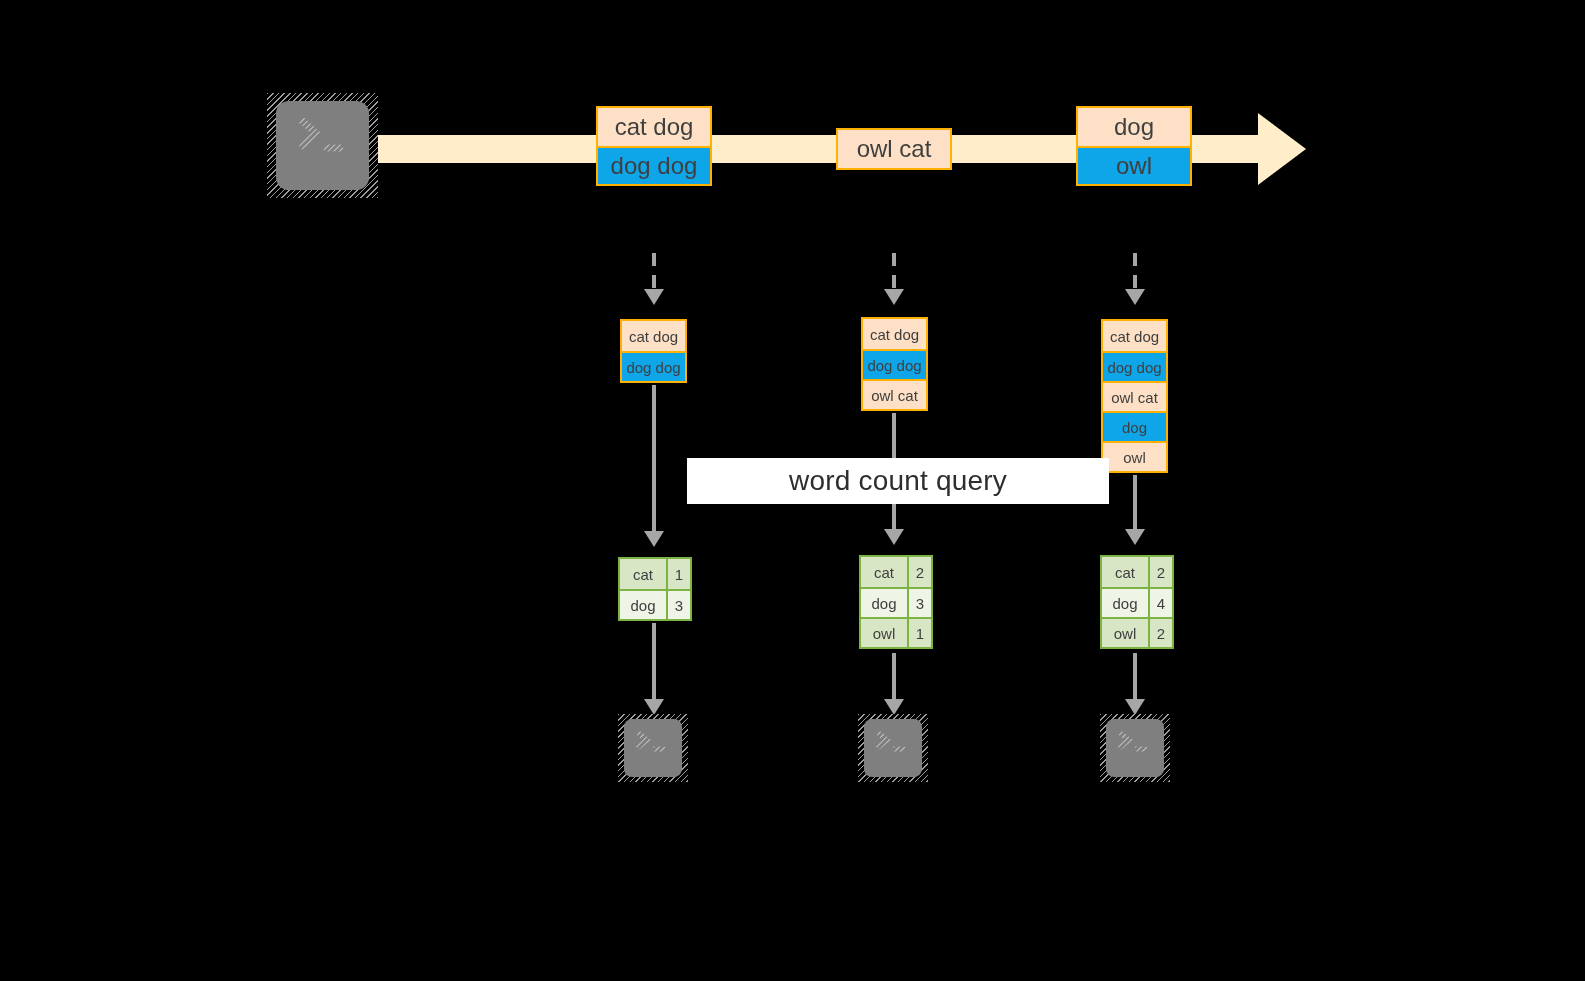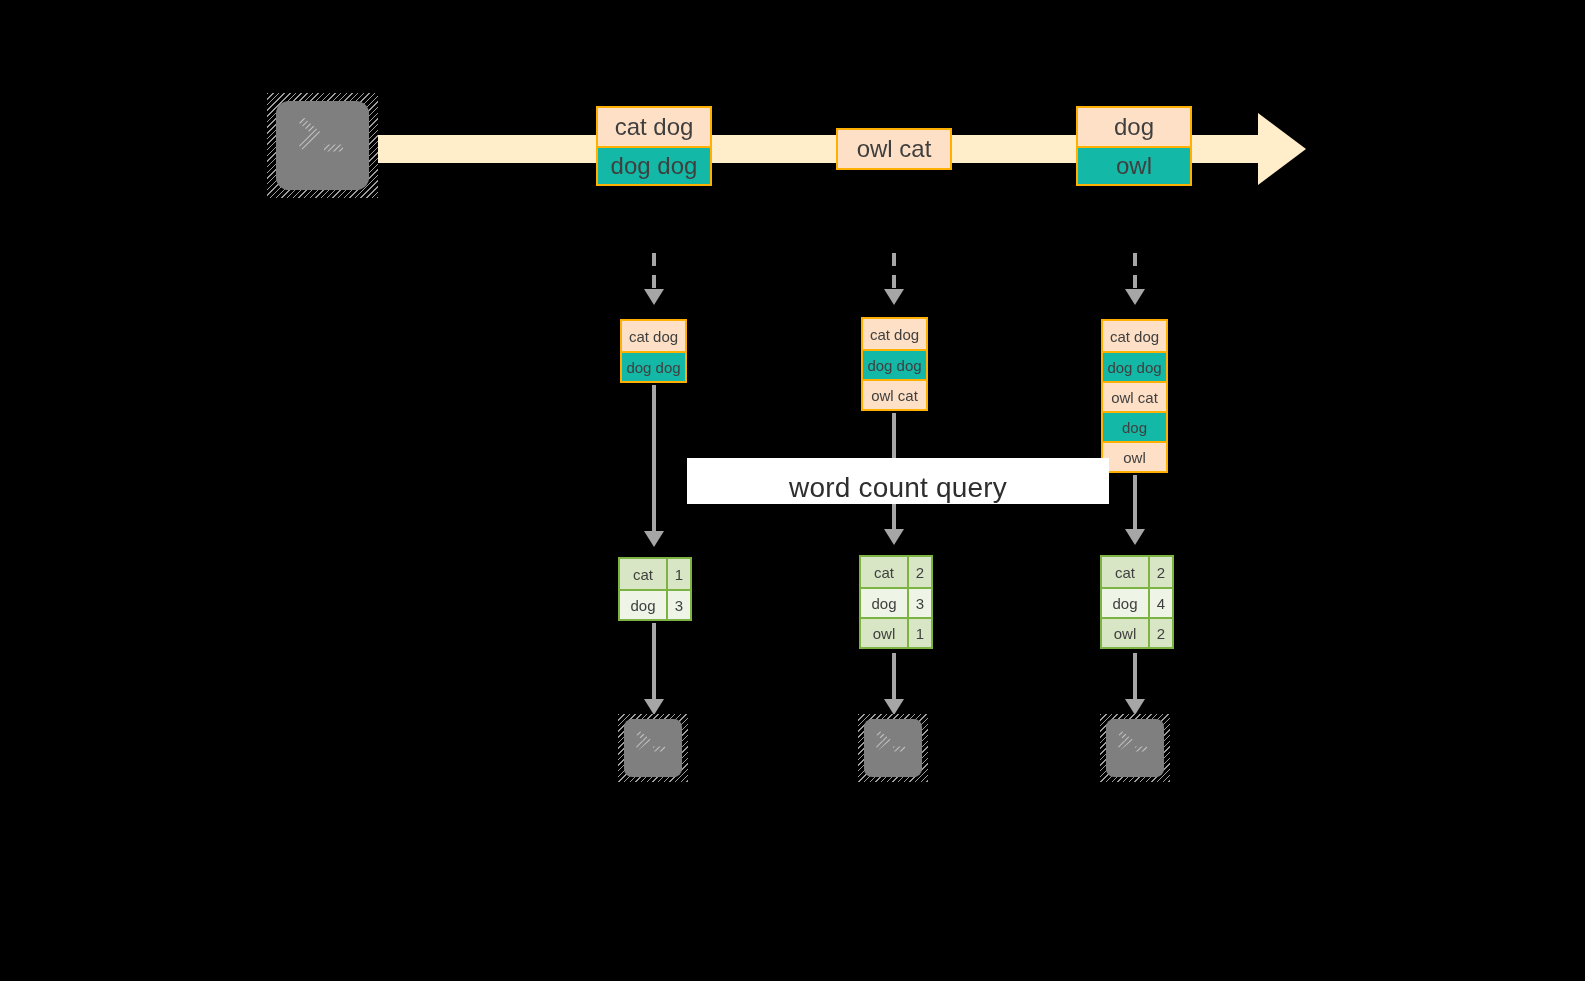--- a/index.html
+++ b/index.html
@@ -45,21 +45,21 @@
     border:2px solid #ffb000;
     background:#fde9d4;
     display:flex; flex-direction:column;
   }
   .erow {
     display:flex; align-items:center; justify-content:center;
     color:#3f3f3f;
     white-space:nowrap;
   }
   .erow.dark { background:#fde0c5; }
-  .erow.light { background:#14b8a6; }
+  .erow.light { background:#0ea5e9; }
   .erow + .erow { border-top:2px solid #ffb000; }
 
   
   .ebox.big { }
   .ebox.big .erow { height:38px; font-size:24px; }
 
   
   .ebox.small .erow { height:30px; font-size:15px; }
 
   
@@ -245,17 +245,17 @@
   <div class="vhead" style="left:1125px; top:699px;"></div>
 
   <div class="term" style="left:1100px; top:714px; width:70px; height:68px;">
     <div class="term-inner"></div>
     <svg class="term-glyph" width="70" height="68" viewBox="0 0 70 68">
       <polyline points="19,18 29,26 19,34" fill="none" stroke="url(#hatchA)" stroke-width="5"></polyline>
       <line x1="35" y1="35" x2="47" y2="35" stroke="url(#hatchA)" stroke-width="5"></line>
     </svg>
   </div>
 
-  <div class="banner" style="left:687px; top:458px; width:422px; height:46px;align-items:flex-end;">
+  <div class="banner" style="left:687px; top:458px; width:422px; height:46px;">
     <span>word count query</span>
   </div>
 
 </div>
 
 </body></html>

